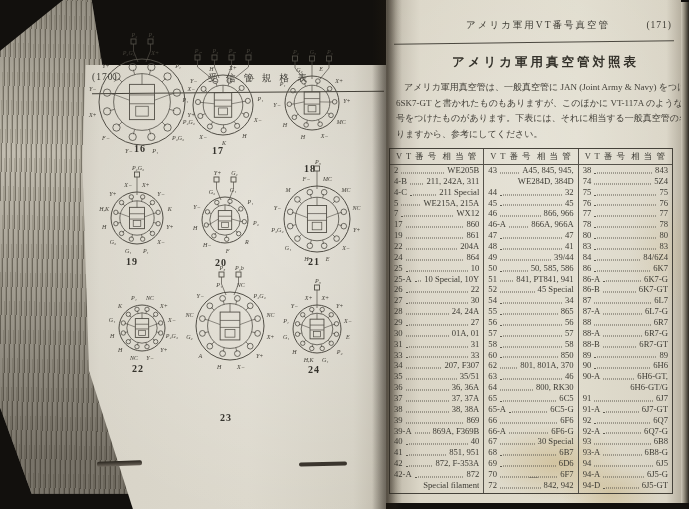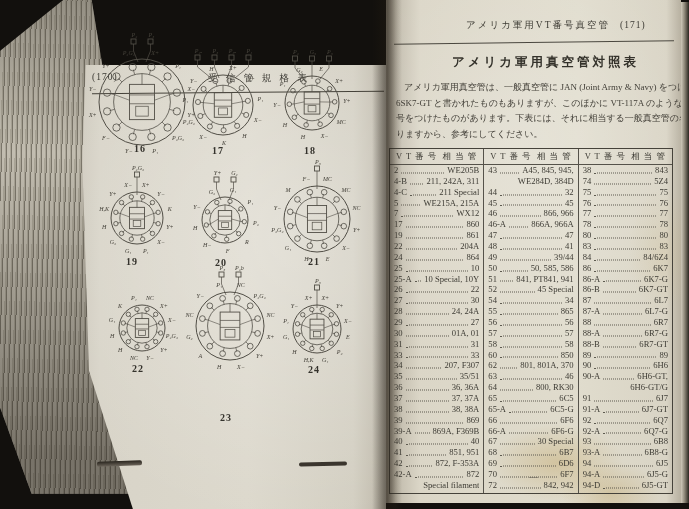--- a/index.html
+++ b/index.html
@@ -54,21 +54,21 @@
   .lp-rule{position:absolute;left:36px;top:27px;width:292px;height:0;border-top:1.6px solid #45423a;transform:rotate(-.5deg);}
 
   
   .diagrams{position:absolute;inset:0;z-index:3;pointer-events:none;border-radius:25px;}
   .diagrams svg{position:absolute;overflow:visible;}
   .diag-num{position:absolute;transform:translate(-50%,0);font-weight:bold;font-size:10px;letter-spacing:1px;color:#34322c;}
 
   
   .rp-header{position:absolute;left:10px;top:19px;width:276px;display:flex;align-items:baseline;font-size:9.5px;color:#3d3b34;}
   .rp-htitle{flex:1;text-align:center;letter-spacing:2px;padding-left:60px;}
-  .rp-pagenum{width:52px;letter-spacing:1px;}
+  .rp-pagenum{width:52px;text-align:right;letter-spacing:1px;}
   .rp-rule{position:absolute;left:8px;top:42px;width:280px;height:0;border-top:1.4px solid #4a473f;transform:rotate(-.7deg);}
   .rp-title{position:absolute;left:0;top:54px;width:100%;text-align:center;font-weight:bold;font-size:12.5px;letter-spacing:3px;color:#34322b;padding-left:12px;}
   .rp-para{position:absolute;left:10px;top:80px;width:276px;font-size:9px;line-height:15.5px;color:#413e37;}
   .rp-para .pline{white-space:nowrap;}
   .rp-para .pline:first-child{padding-left:8px;}
   .footer-mark{position:absolute;left:0;top:471px;width:100%;text-align:center;font-size:9px;color:#4a473f;}
 
   
   .vtable{
     position:absolute;left:3px;top:148px;width:284px;height:346px;box-sizing:border-box;
@@ -256,21 +256,21 @@
         <rect x="35.5" y="8" width="5" height="5" fill="none" stroke="#514e46" stroke-width="0.9"></rect>
         <path d="M38 13 L38 20 L47 31" fill="none" stroke="#514e46" stroke-width="0.7"></path>
         <text x="39" y="6" text-anchor="middle" font-size="6" fill="#45423a" font-style="italic">P₂</text>
         <rect x="52.5" y="8" width="5" height="5" fill="none" stroke="#514e46" stroke-width="0.9"></rect>
         <path d="M55 13 L55 20 L55 31" fill="none" stroke="#514e46" stroke-width="0.7"></path>
         <text x="56" y="6" text-anchor="middle" font-size="6" fill="#45423a" font-style="italic">G₃</text>
         <rect x="69.5" y="8" width="5" height="5" fill="none" stroke="#514e46" stroke-width="0.9"></rect>
         <path d="M72 13 L72 20 L63 31" fill="none" stroke="#514e46" stroke-width="0.7"></path>
         <text x="73" y="6" text-anchor="middle" font-size="6" fill="#45423a" font-style="italic">P₃</text>
       </svg>
-      <div class="diag-num" style="left: 310px; top: 145px;">18</div>
+      <div class="diag-num" style="left: 310px; top: 163px;">18</div>
       <svg width="108" height="108" viewBox="0 0 108 108" style="left: 83px; top: 164px;">
         <circle cx="54" cy="54" r="26" fill="none" stroke="#514e46" stroke-width="1"></circle>
         <circle cx="54" cy="54" r="17.16" fill="none" stroke="#514e46" stroke-width="0.8"></circle>
         <rect x="46.46" y="43.34" width="15.079999999999998" height="21.32" fill="none" stroke="#514e46" stroke-width="0.9"></rect>
         <line x1="46.46" y1="49.736000000000004" x2="61.54" y2="49.736000000000004" stroke="#514e46" stroke-width="0.7"></line>
         <line x1="46.46" y1="55.066" x2="61.54" y2="55.066" stroke="#514e46" stroke-width="0.7"></line>
         <rect x="50.230000000000004" y="56.558400000000006" width="7.539999999999999" height="5.969600000000001" fill="none" stroke="#514e46" stroke-width="0.7"></rect>
         <line x1="54" y1="43.34" x2="54" y2="36.84" stroke="#514e46" stroke-width="0.7"></line>
         <line x1="58.44133481395926" y1="37.42471282087959" x2="59.24885023467912" y2="34.41102424285769" stroke="#514e46" stroke-width="0.7"></line>
         <circle cx="59.65260794503905" cy="32.90417995384675" r="2.21" fill="none" stroke="#514e46" stroke-width="0.8"></circle>

